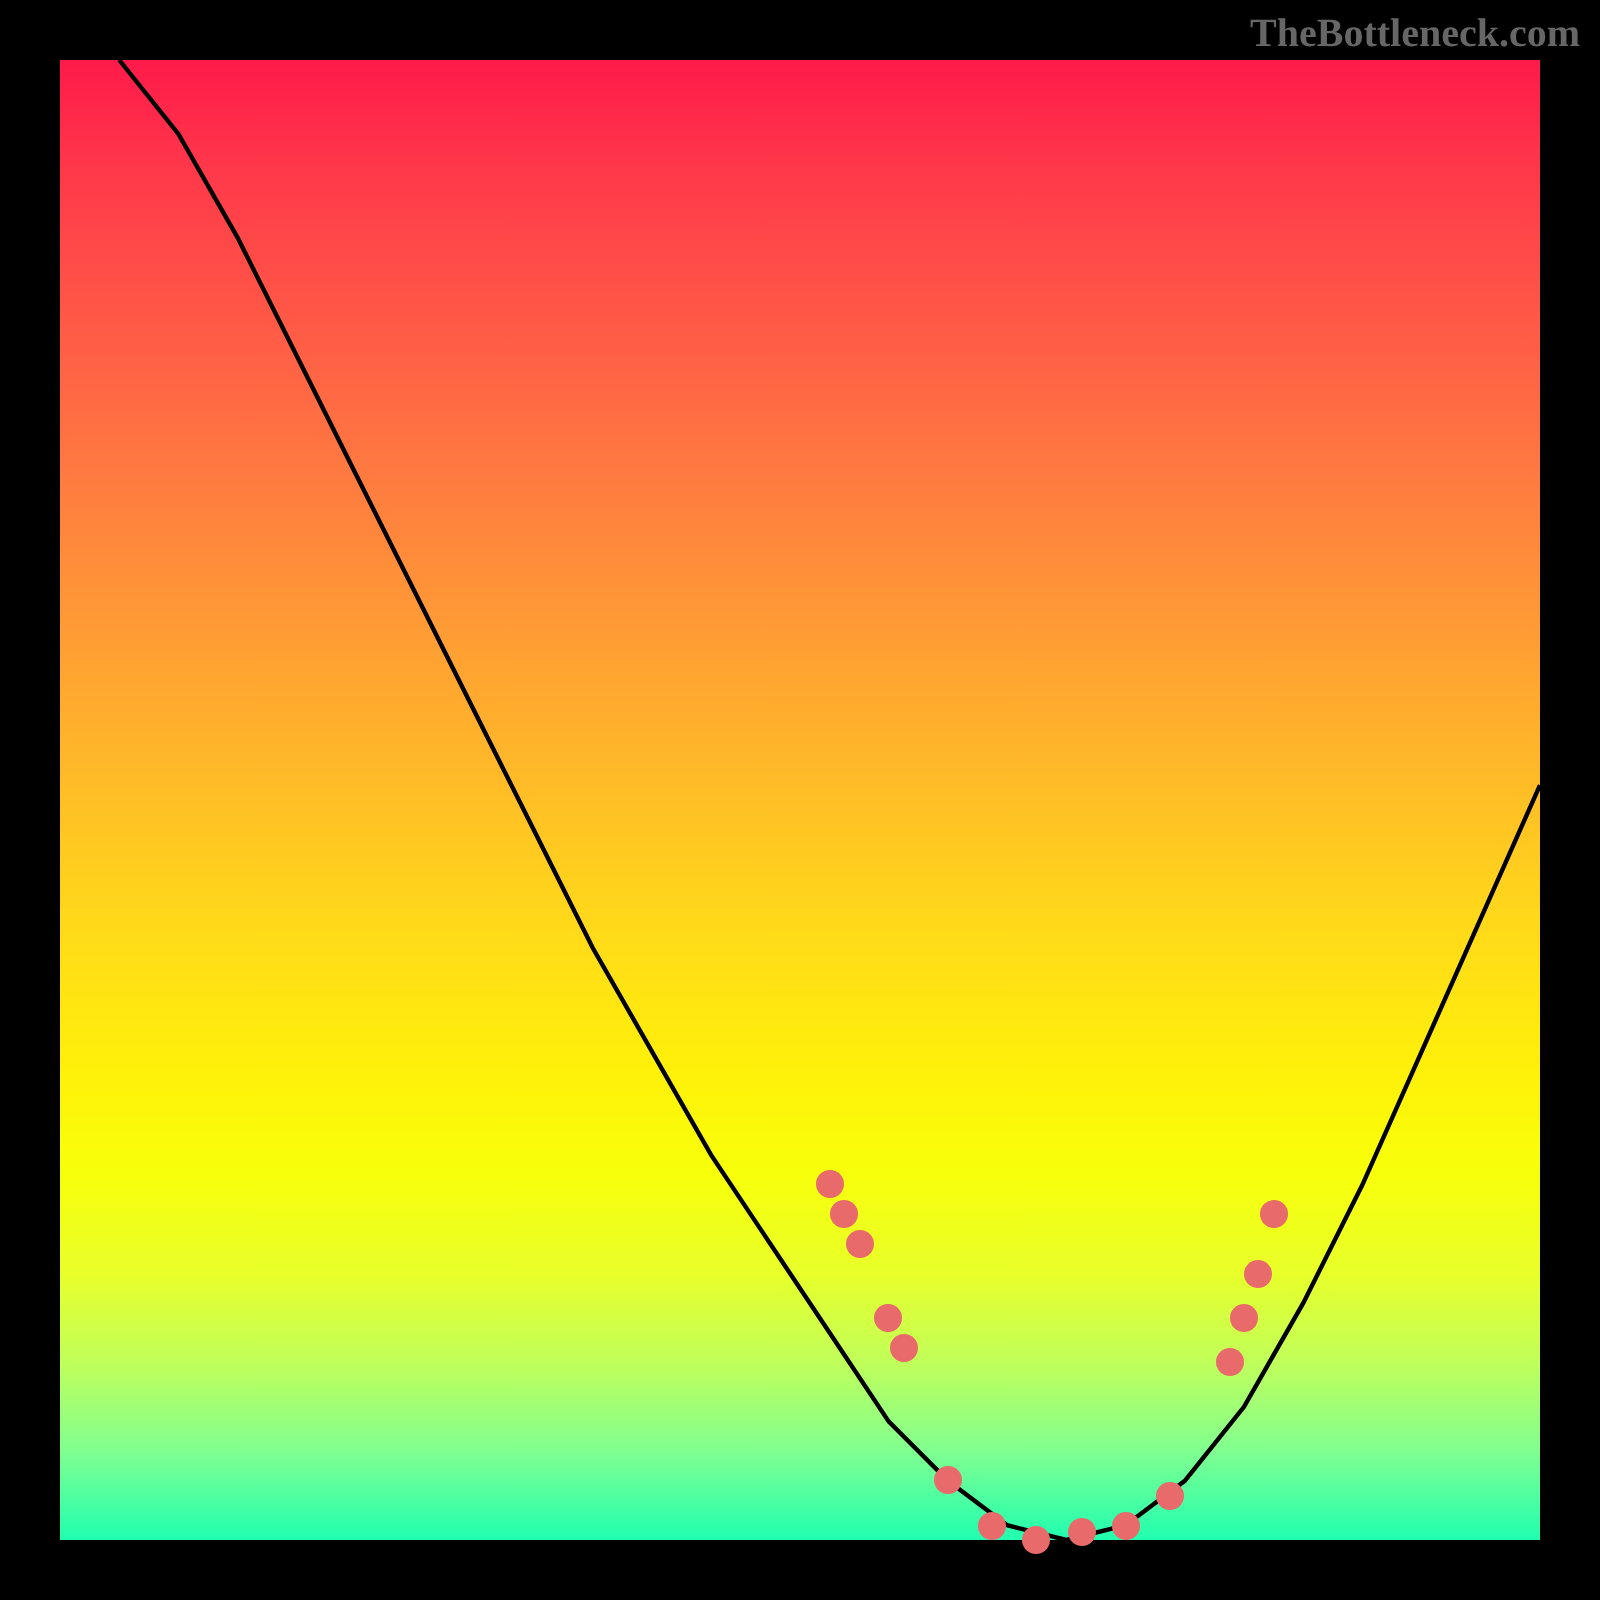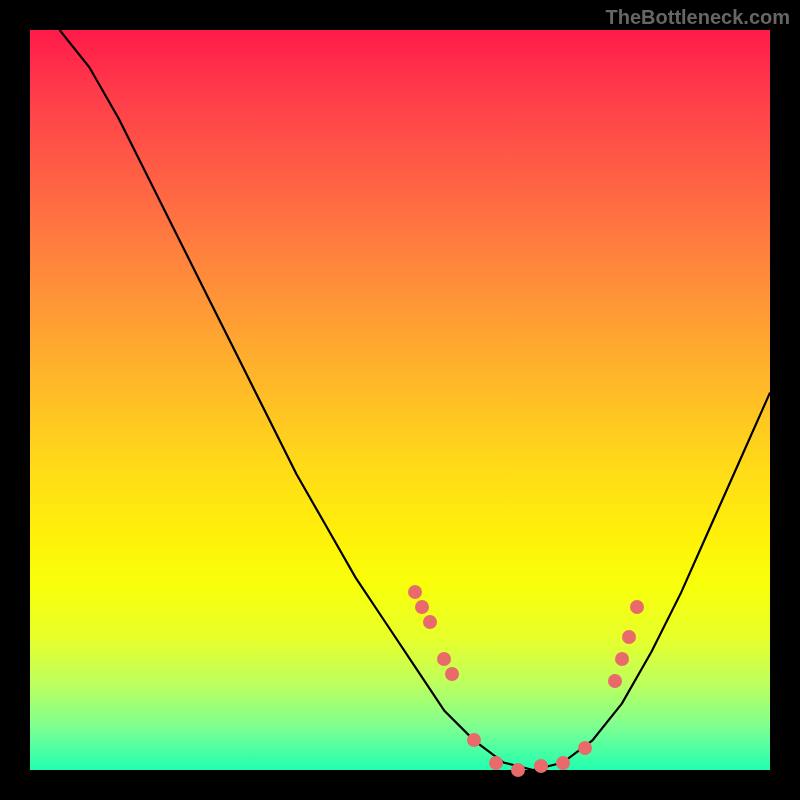--- a/index.html
+++ b/index.html
@@ -12,20 +12,21 @@
     overflow: hidden;
   }
   .watermark {
     position: absolute;
     top: 6px;
     right: 10px;
     color: #666;
     font-size: 20px;
     font-weight: bold;
     z-index: 10;
+    font-family: Liberation Serif, serif;
   }
   .plot-area {
     position: absolute;
     top: 30px;
     left: 30px;
     width: 740px;
     height: 740px;
     background: linear-gradient(to bottom,
       #ff1a4a 0%,
       #ff3a4a 8%,

